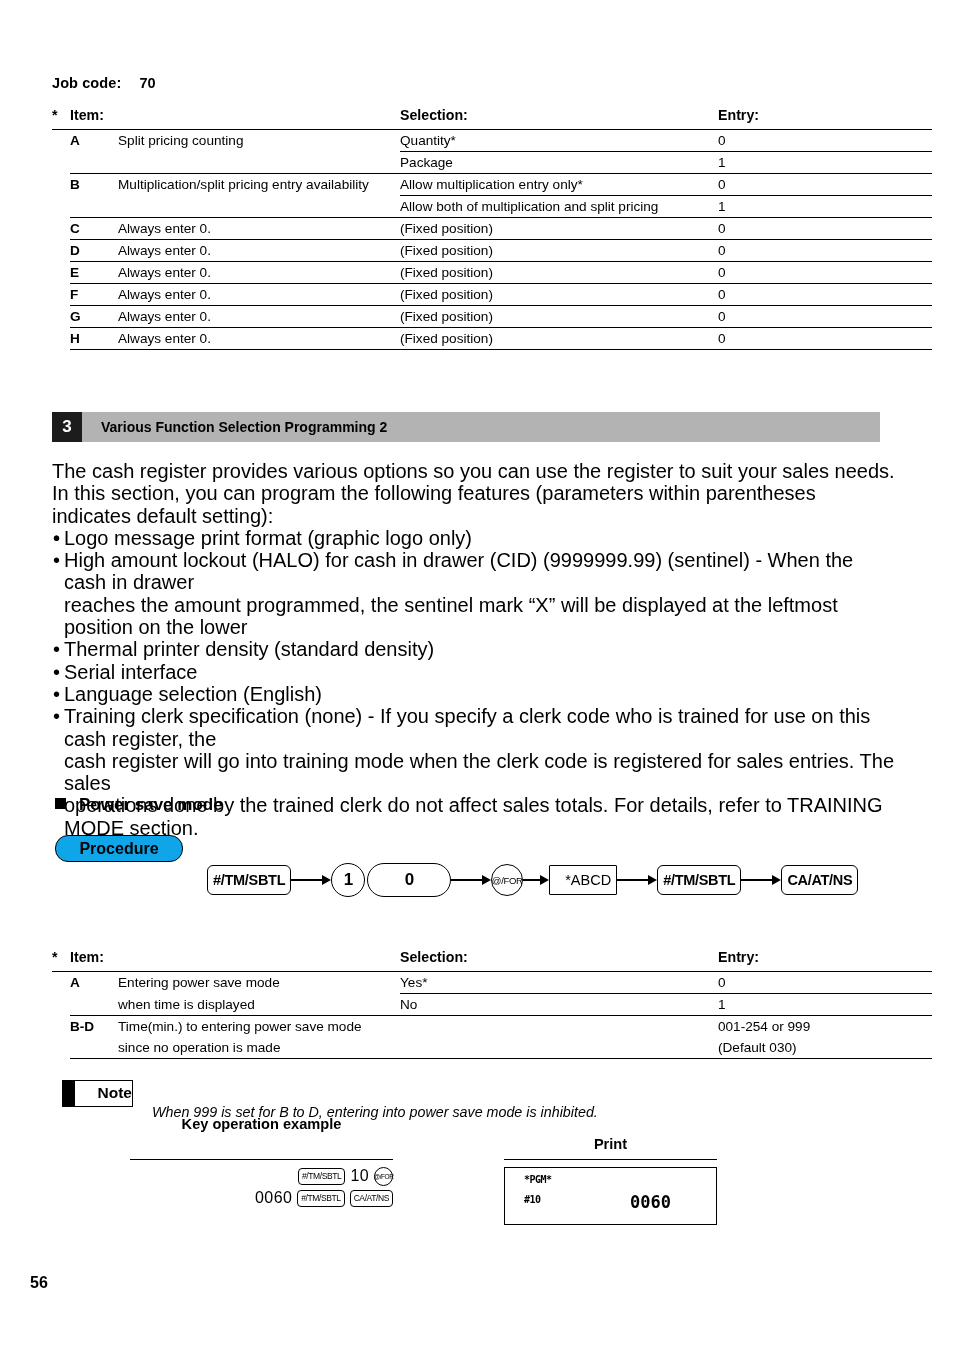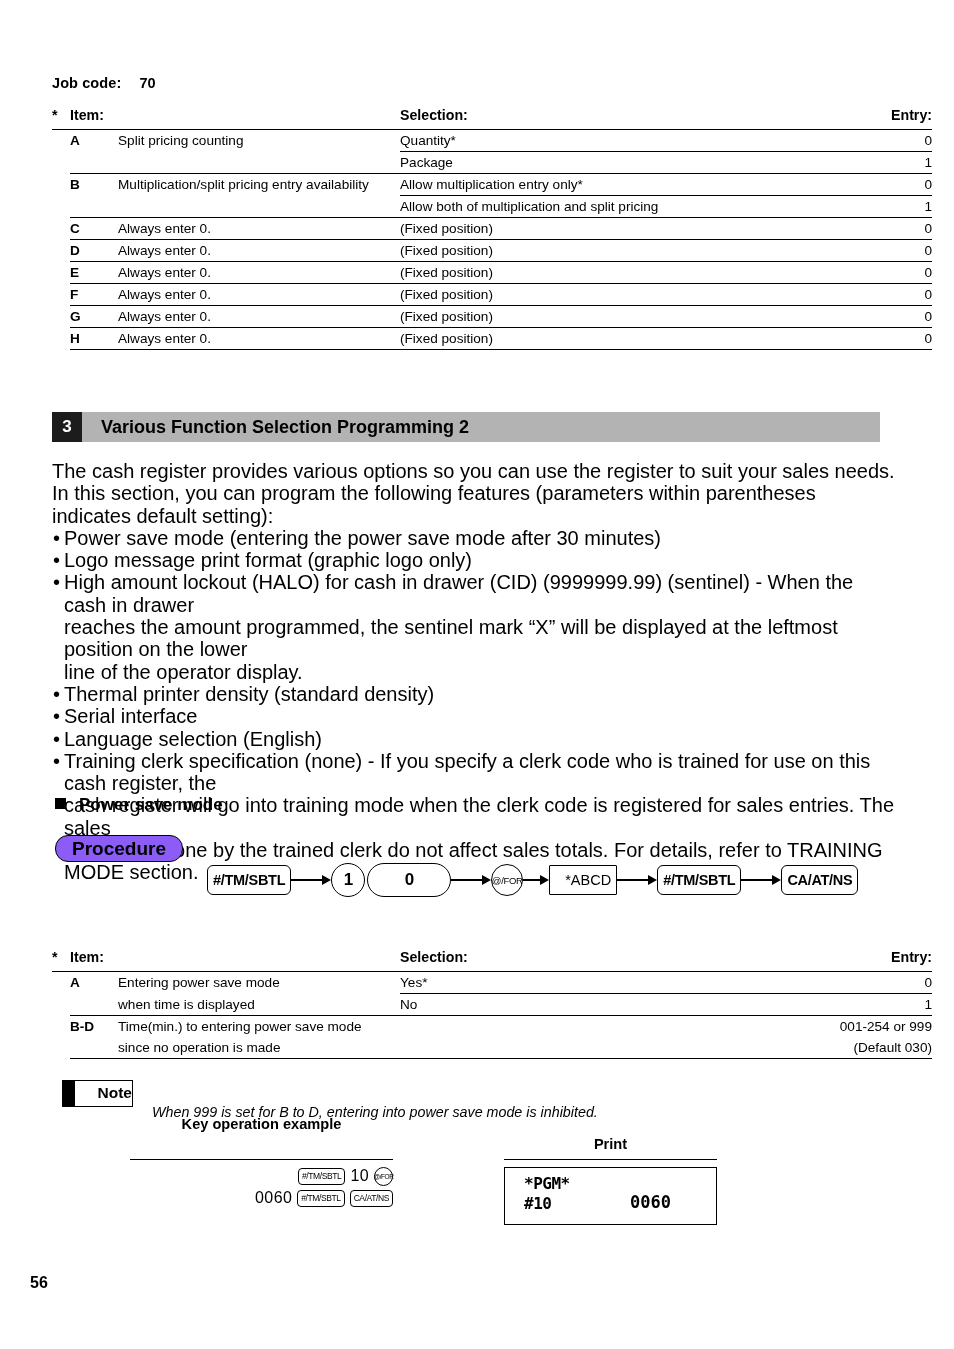--- a/index.html
+++ b/index.html
@@ -43,21 +43,21 @@
   .spec-table td {
     padding: 0;
     vertical-align: top;
     line-height: 21px;
     height: 21px;
   }
   .col-star   { width: 18px; }
   .col-letter { width: 48px; font-weight: bold; }
   .col-item   { width: 282px; }
   .col-sel    { width: 318px; }
-  .col-entry  { width: 214px; text-align: right; }
+  .col-entry  { width: 214px; text-align: left; }
 
   .hdr td {
     font-weight: bold;
     font-size: 14.2px;
     padding-bottom: 3px;
   }
   .rule-full { border-bottom: 1.6px solid #000; }
   .rule-thin { border-bottom: 1.1px solid #000; }
   .rule-none { border-bottom: none; }
 
@@ -85,21 +85,21 @@
     font-size: 17px;
     text-align: center;
     line-height: 30px;
   }
   .section-title {
     position: absolute;
     left: 101px;
     top: 412px;
     height: 30px;
     line-height: 30px;
-    font-size: 18px;
+    font-size: 14px;
     font-weight: bold;
     color: #000;
   }
 
   
   .body-block {
     position: absolute;
     left: 52px;
     top: 460px;
     width: 845px;
@@ -139,24 +139,24 @@
     vertical-align: 1px;
   }
 
   
   .procedure-pill {
     position: absolute;
     left: 55px;
     top: 835px;
     width: 126px;
     height: 25px;
-    background: #8b5cf6;
+    background: #0ea5e9;
     border: 1.4px solid #000;
     border-radius: 13px;
-    font-size: 19px;
+    font-size: 16px;
     font-weight: bold;
     text-align: center;
     line-height: 25px;
   }
 
   
   .keyflow {
     position: absolute;
     left: 207px;
     top: 858px;
@@ -331,21 +331,21 @@
     width: 213px;
     height: 58px;
     border: 1.6px solid #000;
     box-sizing: border-box;
     background: #fff;
   }
   .print-line {
     position: absolute;
     font-family: "DejaVu Sans Mono", monospace;
     font-weight: bold;
-    font-size: 16px;
+    font-size: 10px;
     letter-spacing: -0.5px;
   }
   #pgm-line { left: 19px; top: 6px; }
   #num-line { left: 19px; top: 26px; }
   #val-line { left: 125px; top: 24px; font-size: 17px; letter-spacing: 0px; }
 
   
   .pageno {
     position: absolute;
     left: 30px;
@@ -449,27 +449,26 @@
   </table>
 
   <div class="section-band"></div>
   <div class="section-num">3</div>
   <div class="section-title">Various Function Selection Programming 2</div>
 
   <div class="body-block">
     <p>The cash register provides various options so you can use the register to suit your sales needs.</p>
     <p>In this section, you can program the following features (parameters within parentheses indicates default setting):</p>
 
-    <p class="bullet-line"><span class="dot">•</span><span>Power save mode (entering the power save mode after 30 minutes)</span></p>
+    <p class="bullet-line"><span class="dot">•</span></p>
 
     <p class="bullet-line"><span class="dot">•</span><span>Logo message print format (graphic logo only)</span></p>
 
     <p class="bullet-line"><span class="dot">•</span><span>High amount lockout (HALO) for cash in drawer (CID) (9999999.99) (sentinel) - When the cash in drawer</span></p>
     <p class="cont">reaches the amount programmed, the sentinel mark “X” will be displayed at the leftmost position on the lower</p>
-    <p class="cont">line of the operator display.</p>
 
     <p class="bullet-line"><span class="dot">•</span><span>Thermal printer density (standard density)</span></p>
 
     <p class="bullet-line"><span class="dot">•</span><span>Serial interface</span></p>
 
     <p class="bullet-line"><span class="dot">•</span><span>Language selection (English)</span></p>
 
     <p class="bullet-line"><span class="dot">•</span><span>Training clerk specification (none) - If you specify a clerk code who is trained for use on this cash register, the</span></p>
     <p class="cont">cash register will go into training mode when the clerk code is registered for sales entries.  The sales</p>
     <p class="cont">operations done by the trained clerk do not affect sales totals.  For details, refer to TRAINING MODE section.</p>

